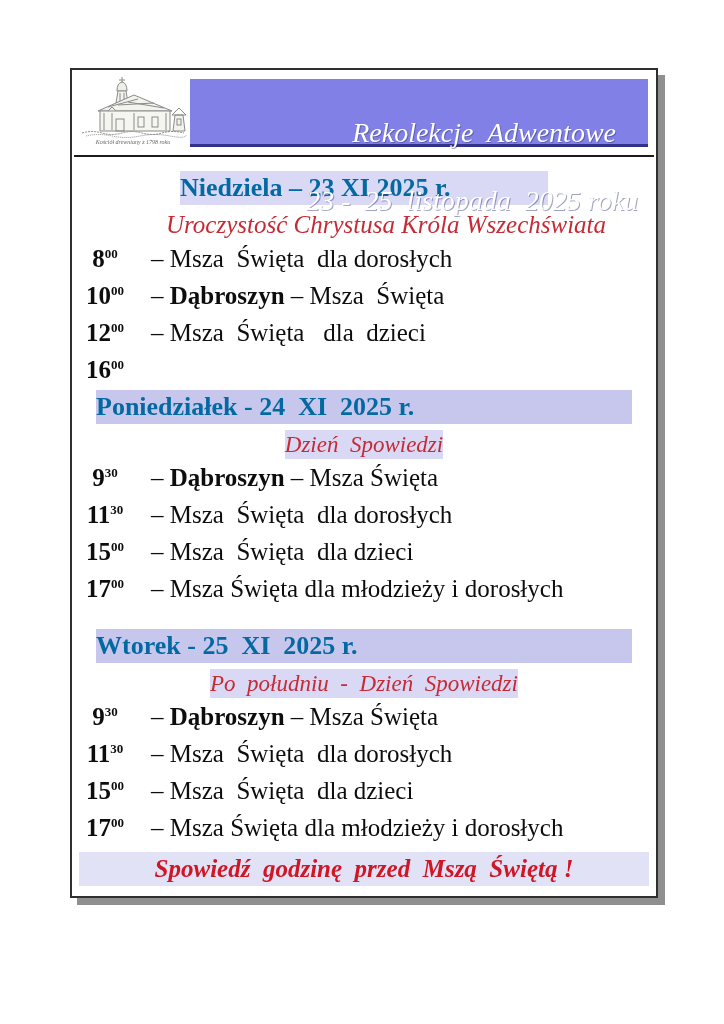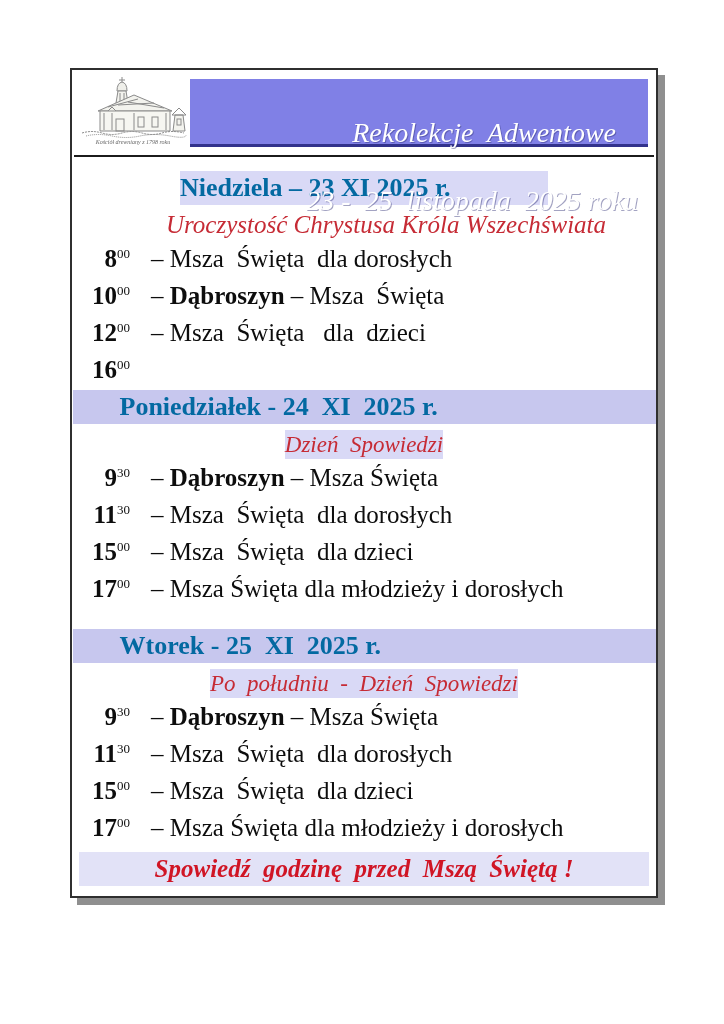--- a/index.html
+++ b/index.html
@@ -24,29 +24,29 @@
     text-align:right;padding-right:10px;box-sizing:border-box;white-space:pre-wrap;
   }
   .banner-title{font-size:28px;line-height:33px;padding-top:1px;margin-right:22px;
     text-shadow:1px 1px 0 rgba(50,50,120,.45);}
   .banner-subtitle{font-size:28px;line-height:31px;text-shadow:1px 1px 0 rgba(50,50,120,.45);}
   .header-rule{height:2px;background:#1b1b1b;margin:2px 2px 0 2px;}
   
   .day-band{margin:2px auto 0;font-weight:bold;font-size:26px;
     line-height:34px;color:#0369a1;white-space:pre-wrap;}
   .day-band.narrow{width:368px;background:var(--day-band-sunday,#d9d9f6);margin-top:14px;}
-  .day-band.wide{width:536px;background:var(--day-band,#c7c7ee);padding-left:47px;}
+  .day-band.wide{width:536px;background:var(--day-band,#c7c7ee);}
   .section.gap .day-band{margin-top:22px;}
   .subtitle{text-align:center;font-style:italic;color:var(--accent-red,#c62b35);
     font-size:25px;line-height:30px;margin-top:5px;white-space:pre-wrap;padding-left:44px;}
   .subtitle.banded{background:var(--subtitle-band,#d9d9f6);width:fit-content;
     margin:6px auto 0;padding:0 0;font-size:23px;line-height:29px;}
   .line{display:flex;align-items:baseline;font-size:25px;line-height:37px;
     padding-left:8px;color:#0d0d0d;white-space:pre-wrap;}
-  .time{flex:0 0 auto;width:50px;text-align:right;font-weight:normal;}
+  .time{flex:0 0 auto;width:50px;text-align:center;font-weight:bold;}
   .time sup{font-size:13px;line-height:0;}
   .segs{margin-left:21px;}
   .segs b{font-weight:bold;}
   
   .footer-band{margin:6px auto 0;width:570px;background:var(--footer-band,#e2e2f7);
     color:var(--footer-red,#d01525);font-weight:bold;font-style:italic;text-align:center;
     font-size:25px;line-height:34px;white-space:pre-wrap;}
 </style>
 </head>
 <body>

